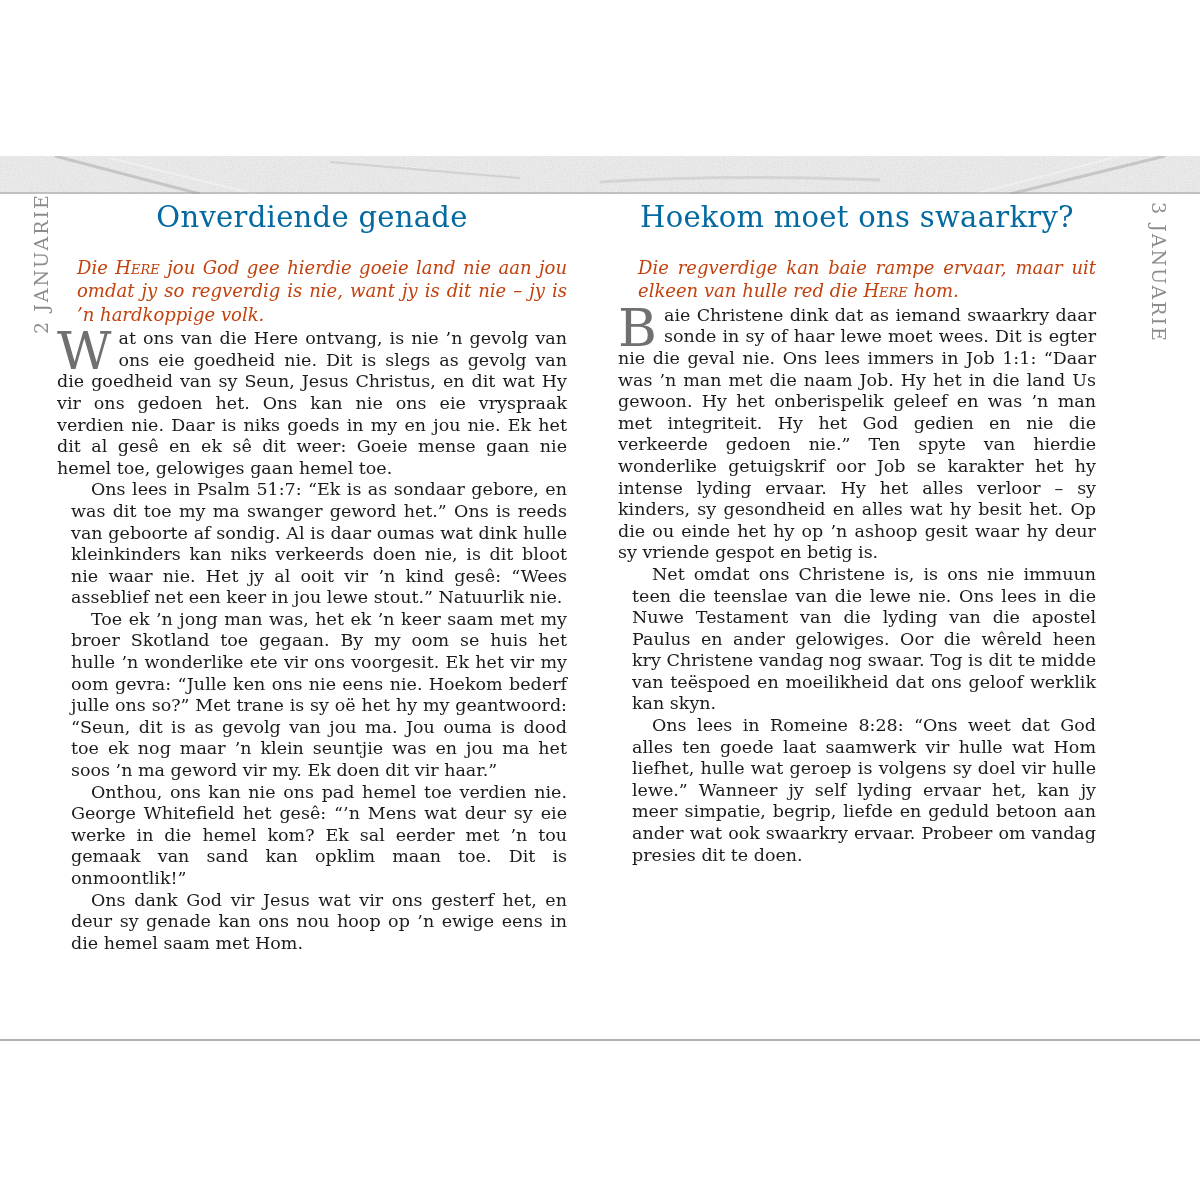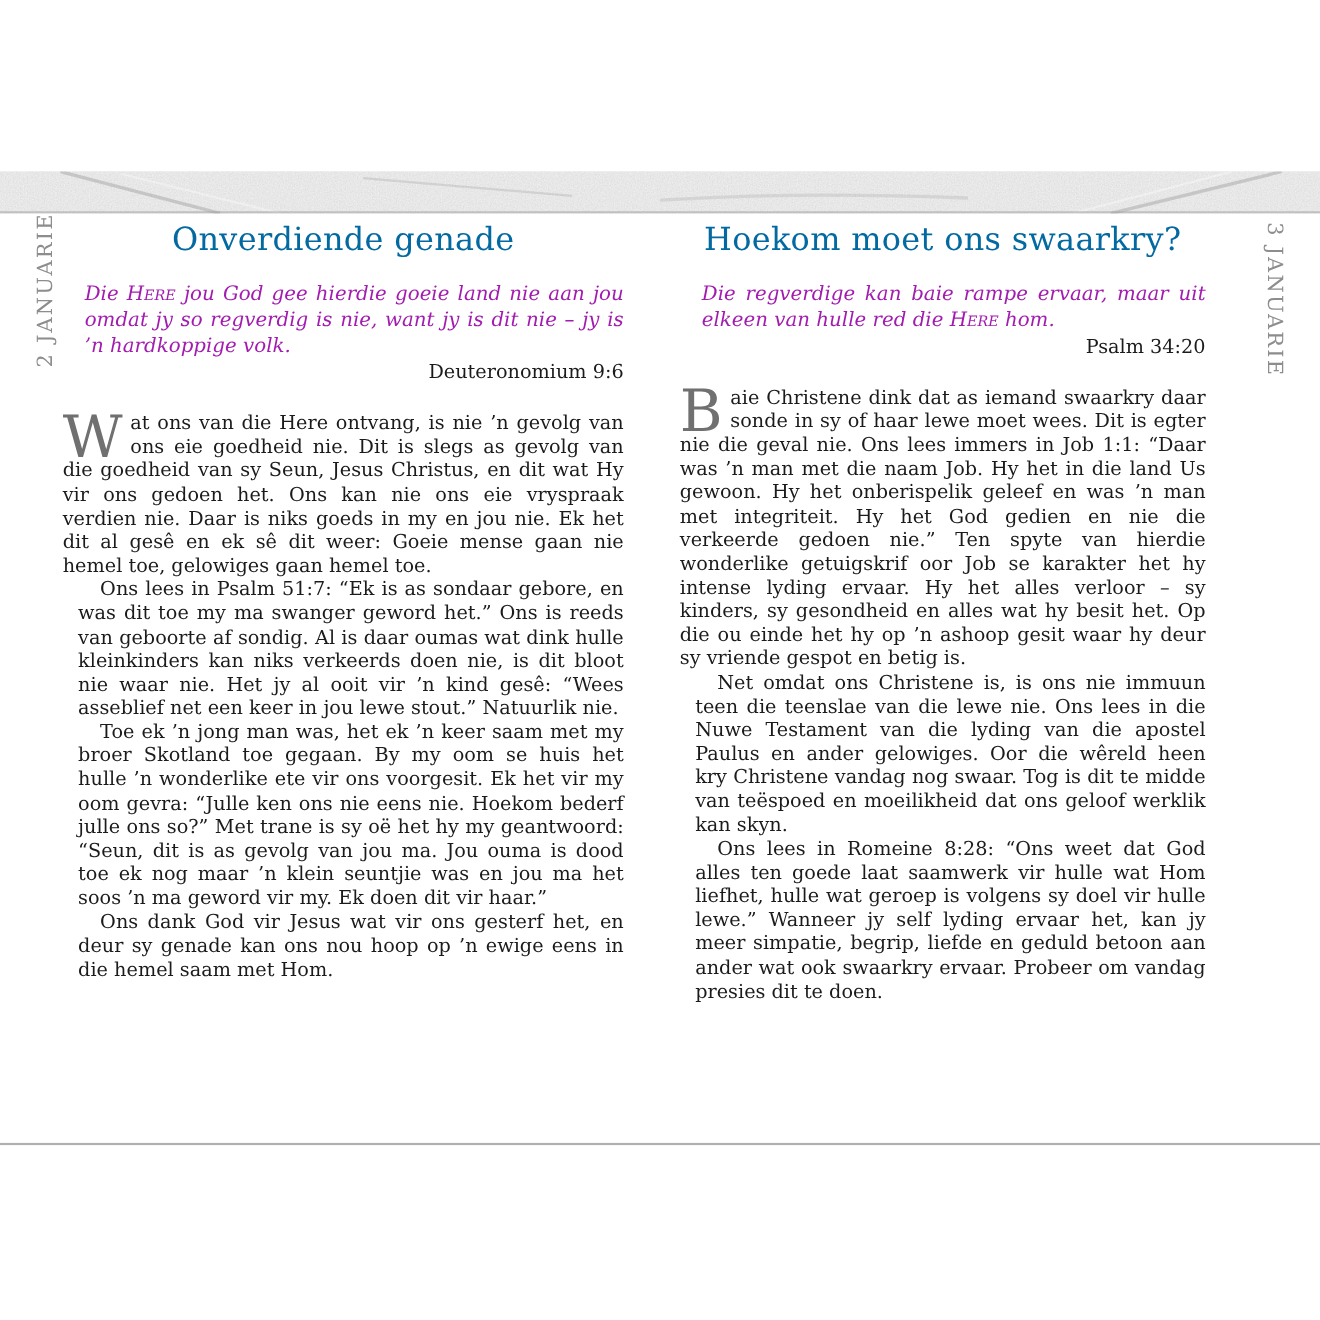--- a/index.html
+++ b/index.html
@@ -64,21 +64,21 @@
     margin: 0 0 22px 0;
     color: #0369a1;
     letter-spacing: 0.3px;
   }
   .epigraph {
     font-style: italic;
     font-size: 18px;
     line-height: 1.3;
     margin: 0 0 2px 20px;
     text-align: justify;
-    color: #a21caf;
+    color: #c2410c;
   }
   .epigraph .sc {
     font-variant: small-caps;
   }
   .reference {
     text-align: right;
     font-size: 17.5px;
     margin: 3px 0 26px 0;
     color: #1b1b1b;
   }
@@ -128,33 +128,32 @@
   <rect y="36" width="1200" height="2" fill="#a3a3a3" opacity="0.55"></rect>
 </svg>
 
 <div class="date-label date-left">2 JANUARIE</div>
 
 <div class="date-label date-right">3 JANUARIE</div>
 
 <div class="page-col left-col">
   <h1 class="title">Onverdiende genade</h1>
   <p class="epigraph"><span>Die </span><span class="sc">Here</span><span> jou God gee hierdie goeie land nie aan jou omdat jy so regverdig is nie, want jy is dit nie – jy is ’n hardkoppige volk.</span></p>
-  <p class="reference">Deuteronomium 9:6</p>
   <div class="body-text">
       <p><span class="dropcap">W</span>at ons van die Here ontvang, is nie ’n gevolg van ons eie goedheid nie. Dit is slegs as gevolg van die goedheid van sy Seun, Jesus Christus, en dit wat Hy vir ons gedoen het. Ons kan nie ons eie vryspraak verdien nie. Daar is niks goeds in my en jou nie. Ek het dit al gesê en ek sê dit weer: Goeie mense gaan nie hemel toe, gelowiges gaan hemel toe.</p>
       <p>Ons lees in Psalm 51:7: “Ek is as sondaar gebore, en was dit toe my ma swanger geword het.” Ons is reeds van geboorte af sondig. Al is daar oumas wat dink hulle kleinkinders kan niks verkeerds doen nie, is dit bloot nie waar nie. Het jy al ooit vir ’n kind gesê: “Wees asseblief net een keer in jou lewe stout.” Natuurlik nie.</p>
       <p>Toe ek ’n jong man was, het ek ’n keer saam met my broer Skotland toe gegaan. By my oom se huis het hulle ’n wonderlike ete vir ons voorgesit. Ek het vir my oom gevra: “Julle ken ons nie eens nie. Hoekom bederf julle ons so?” Met trane is sy oë het hy my geantwoord: “Seun, dit is as gevolg van jou ma. Jou ouma is dood toe ek nog maar ’n klein seuntjie was en jou ma het soos ’n ma geword vir my. Ek doen dit vir haar.”</p>
+      <p>Onthou, ons kan nie ons pad hemel toe verdien nie. George Whitefield het gesê: “’n Mens wat deur sy eie werke in die hemel kom? Ek sal eerder met ’n tou gemaak van sand kan opklim maan toe. Dit is onmoontlik!”</p>
       <p>Ons dank God vir Jesus wat vir ons gesterf het, en deur sy genade kan ons nou hoop op ’n ewige eens in die hemel saam met Hom.</p>
     </div>
 </div>
 
 <div class="page-col right-col">
   <h1 class="title">Hoekom moet ons swaarkry?</h1>
   <p class="epigraph"><span>Die regverdige kan baie rampe ervaar, maar uit elkeen van hulle red die </span><span class="sc">Here</span><span> hom.</span></p>
-  <p class="reference">Psalm 34:20</p>
   <div class="body-text">
       <p><span class="dropcap">B</span>aie Christene dink dat as iemand swaarkry daar sonde in sy of haar lewe moet wees. Dit is egter nie die geval nie. Ons lees immers in Job 1:1: “Daar was ’n man met die naam Job. Hy het in die land Us gewoon. Hy het onberispelik geleef en was ’n man met integriteit. Hy het God gedien en nie die verkeerde gedoen nie.” Ten spyte van hierdie wonderlike getuigskrif oor Job se karakter het hy intense lyding ervaar. Hy het alles verloor – sy kinders, sy gesondheid en alles wat hy besit het. Op die ou einde het hy op ’n ashoop gesit waar hy deur sy vriende gespot en betig is.</p>
       <p>Net omdat ons Christene is, is ons nie immuun teen die teenslae van die lewe nie. Ons lees in die Nuwe Testament van die lyding van die apostel Paulus en ander gelowiges. Oor die wêreld heen kry Christene vandag nog swaar. Tog is dit te midde van teëspoed en moeilikheid dat ons geloof werklik kan skyn.</p>
       <p>Ons lees in Romeine 8:28: “Ons weet dat God alles ten goede laat saamwerk vir hulle wat Hom liefhet, hulle wat geroep is volgens sy doel vir hulle lewe.” Wanneer jy self lyding ervaar het, kan jy meer simpatie, begrip, liefde en geduld betoon aan ander wat ook swaarkry ervaar. Probeer om vandag presies dit te doen.</p>
     </div>
 </div>
 
 <div class="bottom-rule"></div>
 
 </body></html>

